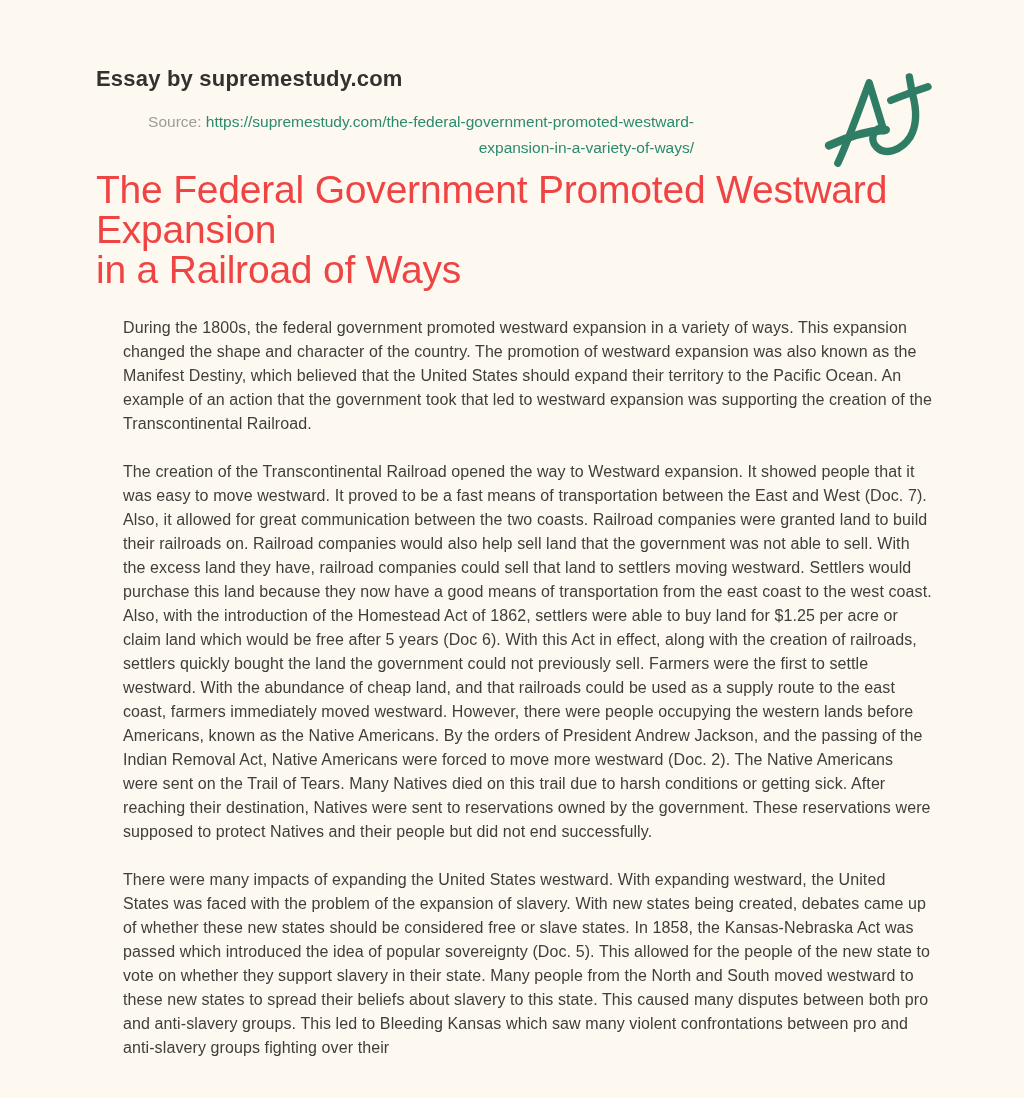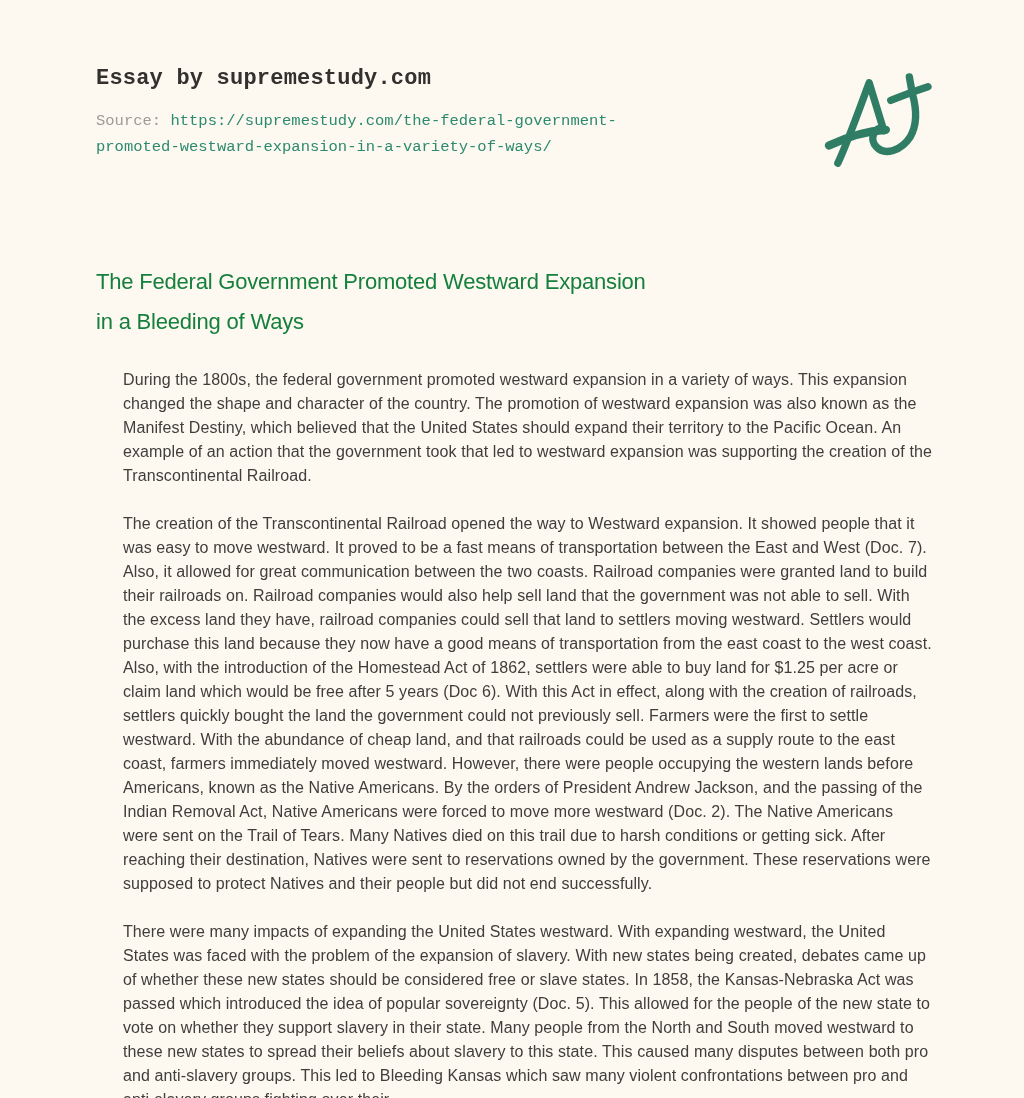--- a/index.html
+++ b/index.html
@@ -13,54 +13,53 @@
   .page {
     width: 1024px;
     height: 1098px;
     padding: 62px 92px 0 96px;
     background: #FDF8F0;
   }
   .header {
     display: flex;
     justify-content: space-between;
     align-items: flex-start;
-    font-family: Liberation Mono, monospace;
   }
   .byline {
     font-size: 22px;
     font-weight: 700;
     color: #33312E;
     letter-spacing: 0.2px;
     padding-top: 4px;
   }
   .source {
     margin-top: 17px;
     max-width: 598px;
     font-size: 15.5px;
     line-height: 26px;
     word-break: normal;
+    text-align: right;
   }
   .source-label { color: #9E9C97; }
   .source-link {
     color: #2B8A70;
     text-decoration: none;
   }
   .logo {
     width: 108px;
     height: 98px;
     margin-top: 10px;
     margin-right: 0;
     flex: 0 0 auto;
   }
   .title {
-    margin-top: 92px;
-    font-size: 22px;
+    font-size: 39px;
     line-height: 40px;
     font-weight: 500;
-    color: #15803d;
+    color: #ef4444;
     letter-spacing: -0.2px;
   }
   .title span { display: block; }
   .essay-body { margin-top: 26px; }
   .essay-body p {
     font-size: 16px;
     line-height: 24px;
     color: #3F3E3B;
     margin-bottom: 24px;
     letter-spacing: 0.1px;
@@ -90,21 +89,21 @@
       <path d="M90 22 C94 36 96 52 88 66 C79 80 62 86 53 76 C47 69 50 61 55 58" stroke-width="7.5"></path>
 
       <path d="M68 29 C80 24 94 19 106 15" stroke-width="7.5"></path>
 
       <path d="M87 5 C88 11 89 16 90 22" stroke-width="7.5"></path>
     </svg>
   </div>
 
   <h1 class="title">
     <span>The Federal Government Promoted Westward Expansion</span>
-    <span>in a Bleeding of Ways</span>
+    <span>in a Railroad of Ways</span>
   </h1>
 
   <div class="essay-body">
     <p>During the 1800s, the federal government promoted westward expansion in a variety of ways. This expansion changed the shape and character of the country. The promotion of westward expansion was also known as the Manifest Destiny, which believed that the United States should expand their territory to the Pacific Ocean. An example of an action that the government took that led to westward expansion was supporting the creation of the Transcontinental Railroad.</p>
     <p>The creation of the Transcontinental Railroad opened the way to Westward expansion. It showed people that it was easy to move westward. It proved to be a fast means of transportation between the East and West (Doc. 7). Also, it allowed for great communication between the two coasts. Railroad companies were granted land to build their railroads on. Railroad companies would also help sell land that the government was not able to sell. With the excess land they have, railroad companies could sell that land to settlers moving westward. Settlers would purchase this land because they now have a good means of transportation from the east coast to the west coast. Also, with the introduction of the Homestead Act of 1862, settlers were able to buy land for $1.25 per acre or claim land which would be free after 5 years (Doc 6). With this Act in effect, along with the creation of railroads, settlers quickly bought the land the government could not previously sell. Farmers were the first to settle westward. With the abundance of cheap land, and that railroads could be used as a supply route to the east coast, farmers immediately moved westward. However, there were people occupying the western lands before Americans, known as the Native Americans. By the orders of President Andrew Jackson, and the passing of the Indian Removal Act, Native Americans were forced to move more westward (Doc. 2). The Native Americans were sent on the Trail of Tears. Many Natives died on this trail due to harsh conditions or getting sick. After reaching their destination, Natives were sent to reservations owned by the government. These reservations were supposed to protect Natives and their people but did not end successfully.</p>
     <p>There were many impacts of expanding the United States westward. With expanding westward, the United States was faced with the problem of the expansion of slavery. With new states being created, debates came up of whether these new states should be considered free or slave states. In 1858, the Kansas-Nebraska Act was passed which introduced the idea of popular sovereignty (Doc. 5). This allowed for the people of the new state to vote on whether they support slavery in their state. Many people from the North and South moved westward to these new states to spread their beliefs about slavery to this state. This caused many disputes between both pro and anti-slavery groups. This led to Bleeding Kansas which saw many violent confrontations between pro and anti-slavery groups fighting over their</p>
   </div>
 
 </div>
 

